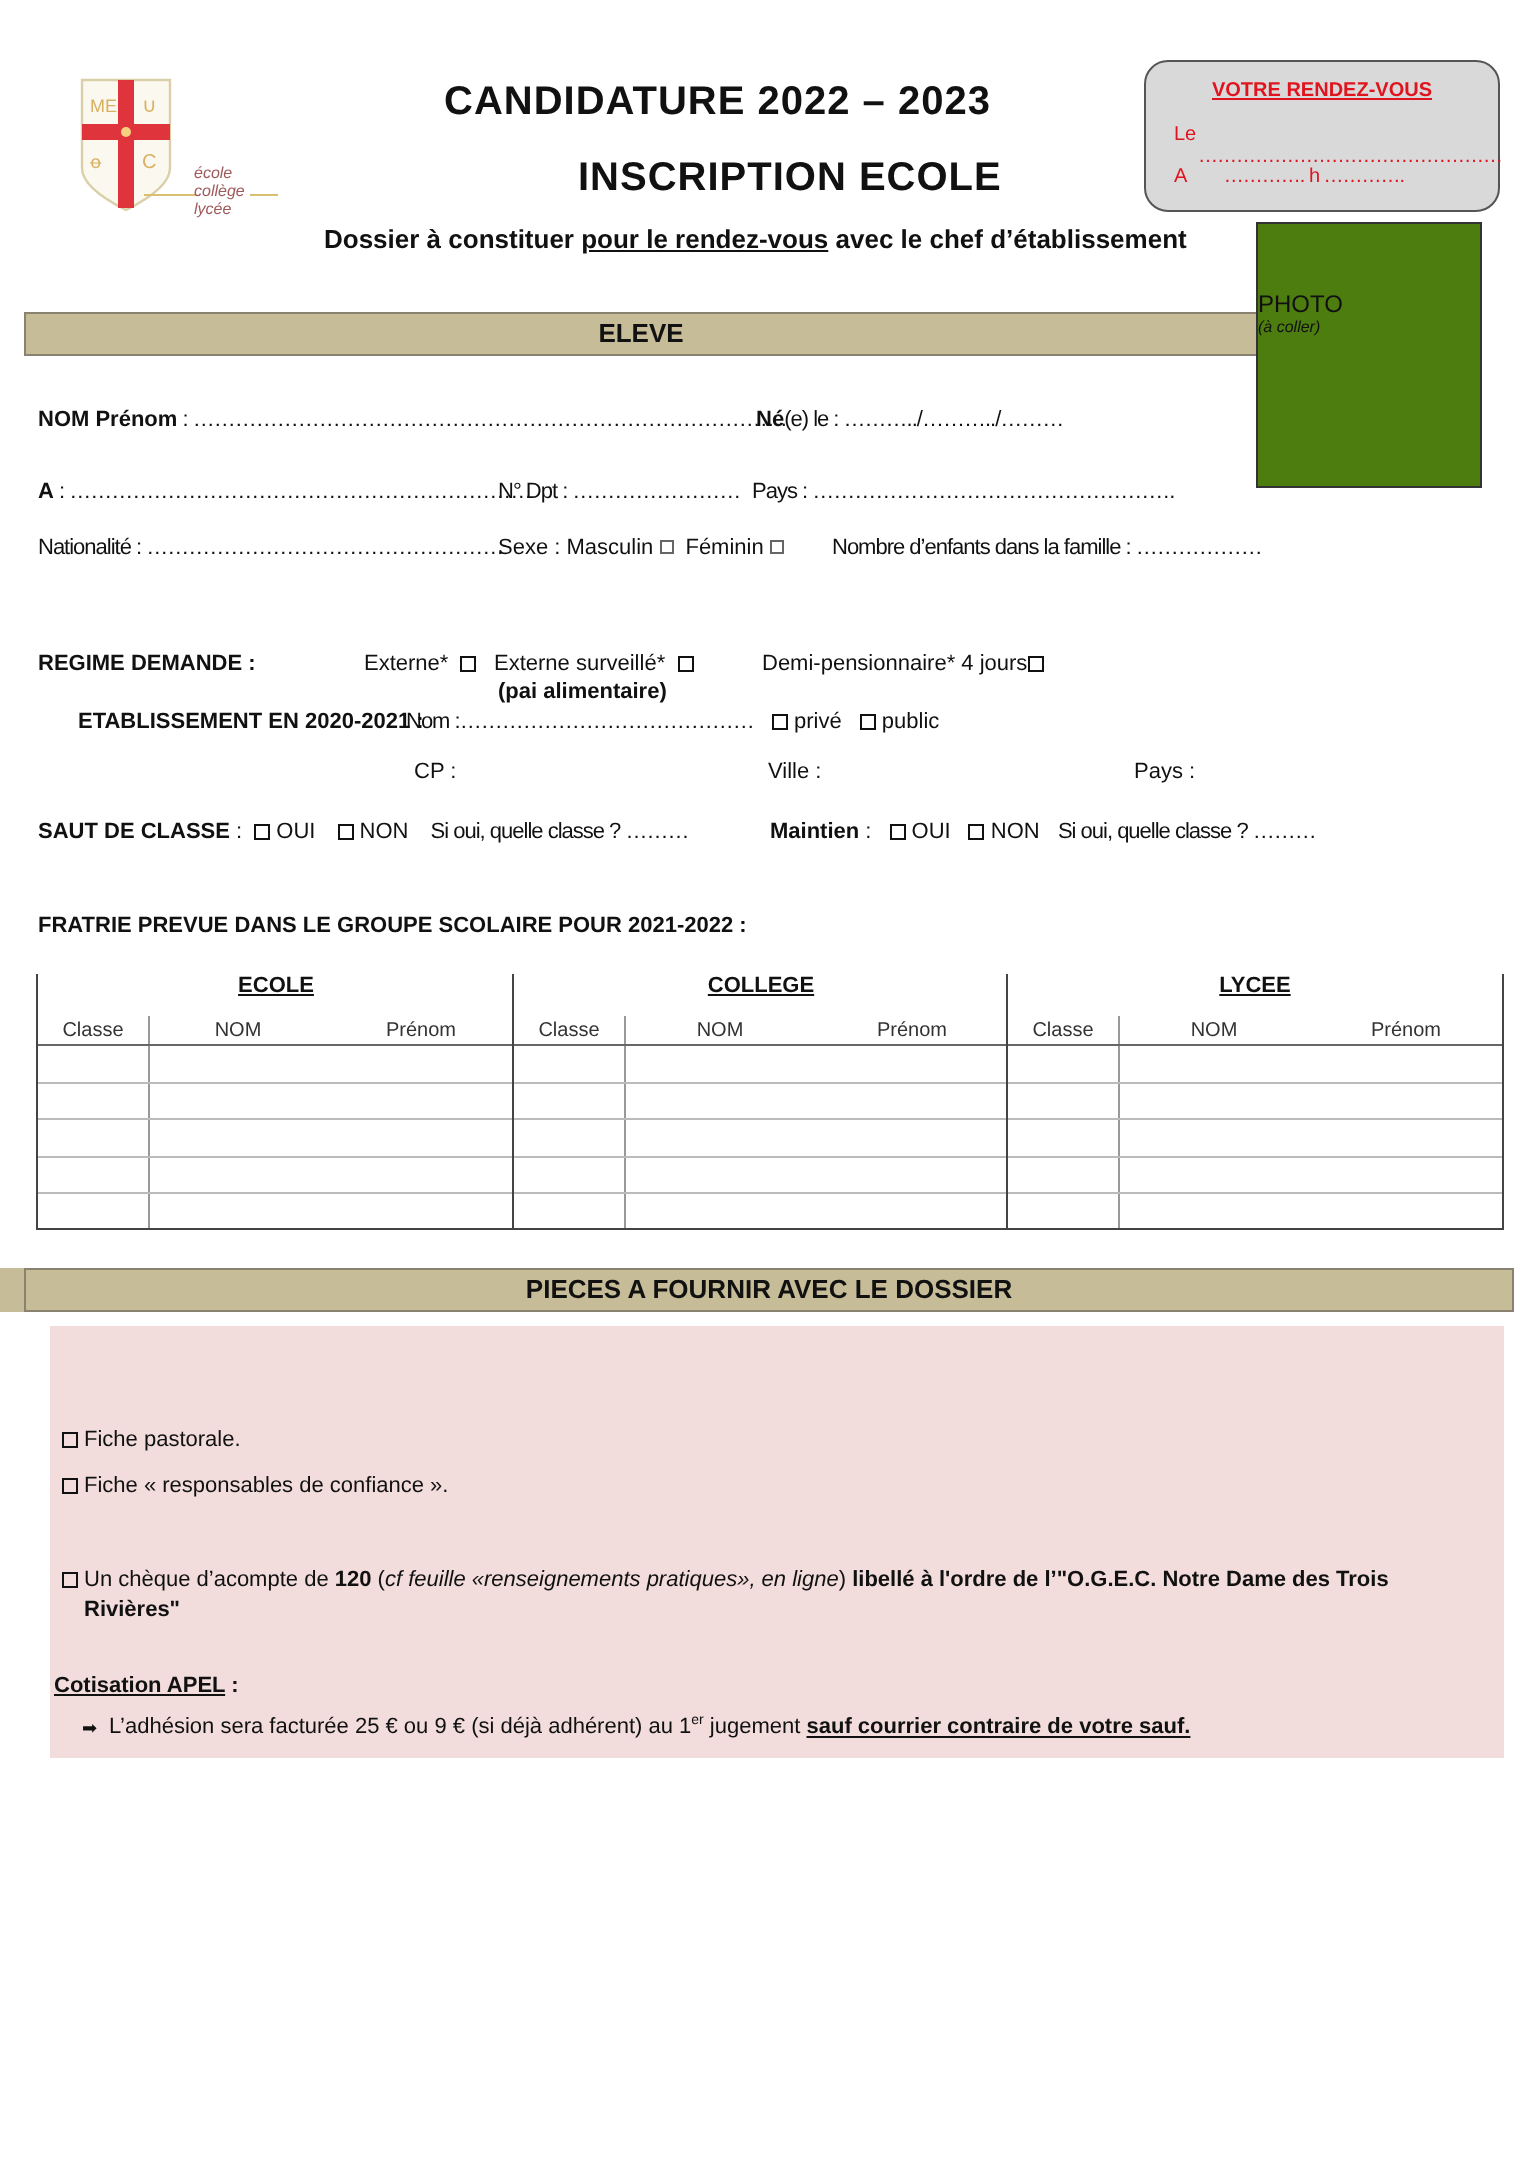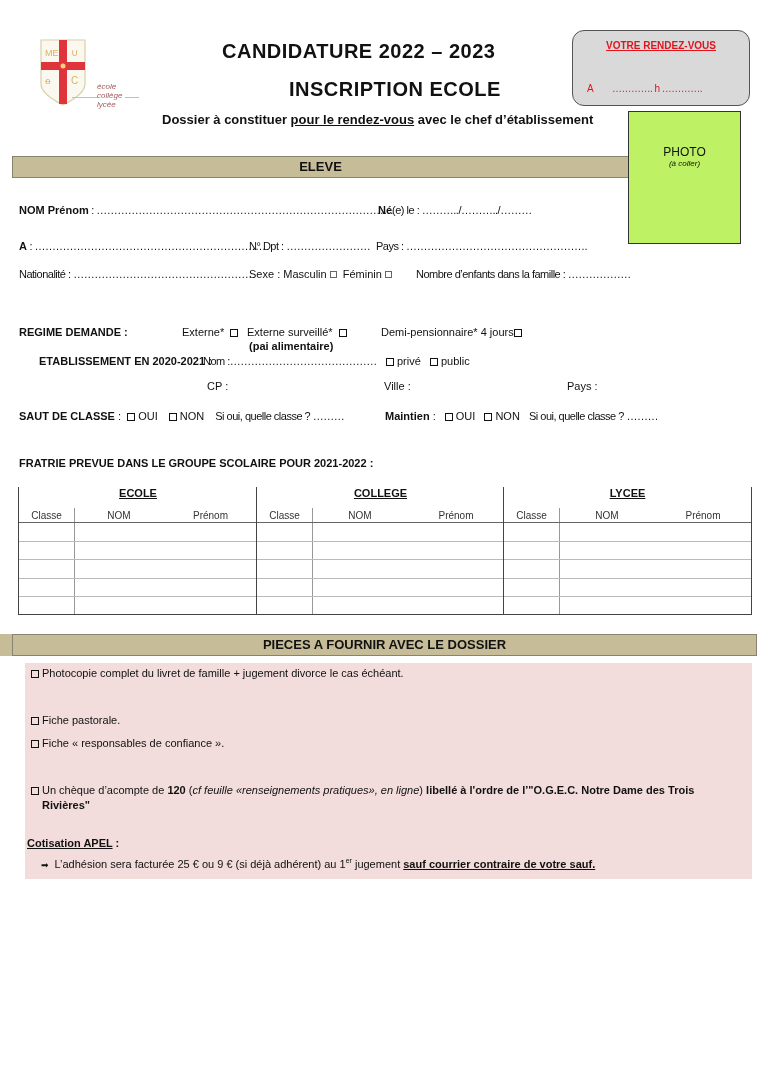--- a/index.html
+++ b/index.html
@@ -16,21 +16,21 @@
   .logo-line { height:1px; background:#d8c070; }
 
   .title1 { left:222px; top:40px; font-size:20px; font-weight:bold; letter-spacing:0.5px; }
   .title2 { left:289px; top:78px; font-size:20px; font-weight:bold; letter-spacing:0.5px; }
   .subtitle { left:162px; top:112px; font-size:13px; font-weight:bold; }
 
   .rdv { left:572px; top:30px; width:176px; height:74px; background:#d9d9d9; border:1px solid #555; border-radius:12px; }
   .rdv-title { position:absolute; left:0; right:0; top:9px; text-align:center; color:#e0141e; font-size:10px; font-weight:bold; text-decoration:underline; }
   .rdv-row { position:absolute; left:14px; color:#e0141e; font-size:10px; }
 
-  .photo { left:628px; top:111px; width:111px; height:131px; border:1px solid #333; background:#bef264; text-align:center; }
+  .photo { left:628px; top:111px; width:111px; height:131px; border:1px solid #333; background:#4d7c0f; }
   .photo-label { margin-top:33px; font-size:12px; }
   .photo-sub { font-size:8px; font-style:italic; }
 
   .band { background:#c6bc97; border:1px solid #8a8270; text-align:center; font-weight:bold; font-size:13px; }
   .band-eleve { left:12px; top:156px; width:615px; height:20px; line-height:20px; border-right:none; }
   .band-pieces { left:12px; top:634px; width:743px; height:20px; line-height:20px; }
 
   .line { font-size:11px; white-space:nowrap; }
 
   .cb { display:inline-block; width:8px; height:8px; border:1px solid #111; vertical-align:-1px; margin:0 3px; box-sizing:border-box; }
@@ -72,20 +72,24 @@
   <div>collège</div>
   <div>lycée</div>
 </div>
 
 <div class="abs title1">CANDIDATURE 2022 – 2023</div>
 <div class="abs title2">INSCRIPTION ECOLE</div>
 <div class="abs subtitle"><span>Dossier à constituer </span><span class="u">pour le rendez-vous</span><span> avec le chef d’établissement</span></div>
 
 <div class="abs rdv">
   <div class="rdv-title">VOTRE RENDEZ-VOUS</div>
+  <div class="rdv-row" style="top:31px;">
+    <span>Le</span>
+    <span style="margin-left:12px;" class="dots">…………………………………………</span>
+  </div>
   <div class="rdv-row" style="top:52px;">
     <span>A</span>
     <span style="margin-left:16px;" class="dots">…………. h ………….</span>
   </div>
 </div>
 
 <div class="abs photo">
   <div class="photo-label">PHOTO</div>
   <div class="photo-sub">(à coller)</div>
 </div>
@@ -191,23 +195,20 @@
     <div class="frow" style="top:91px;"></div>
     <div class="frow" style="top:109px;"></div>
     <div class="fbottom"></div>
   </div>
 </div>
 
 <div class="abs" style="left:0;top:634px;width:12px;height:22px;background:#c6bc97;"></div>
 <div class="abs band band-pieces">PIECES A FOURNIR AVEC LE DOSSIER</div>
 
 <div class="abs pieces">
-  <div class="piece" style="top:4px;">
-    <span class="cb"></span><span>Photocopie complet du livret de famille + jugement divorce le cas échéant.</span>
-  </div>
   <div class="piece" style="top:51px;">
     <span class="cb"></span><span>Fiche pastorale.</span>
   </div>
   <div class="piece" style="top:74px;">
     <span class="cb"></span><span>Fiche « responsables de confiance ».</span>
   </div>
   <div class="piece" style="top:121px;">
     <span class="cb"></span><span>Un chèque d’acompte de </span><b>120</b><span> (</span><i>cf feuille «renseignements pratiques», en ligne</i><span>) </span><b>libellé à l'ordre de l’"O.G.E.C. Notre Dame des Trois</b>
   </div>
   <div class="piece" style="top:136px;left:17px;">

